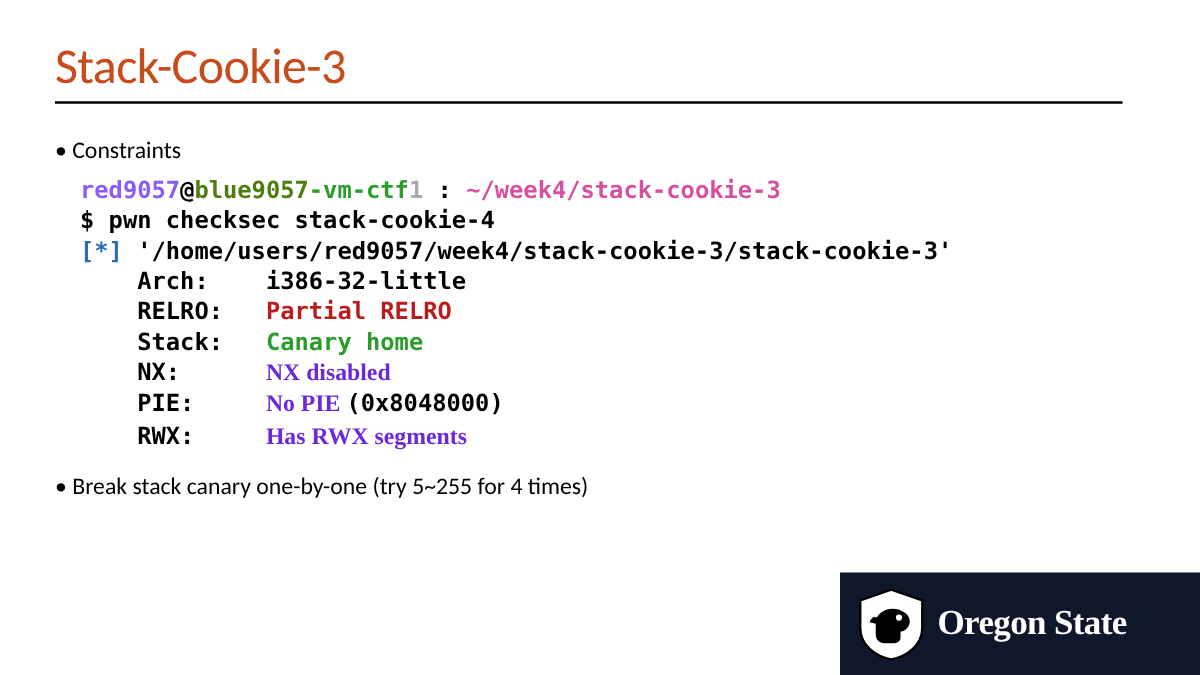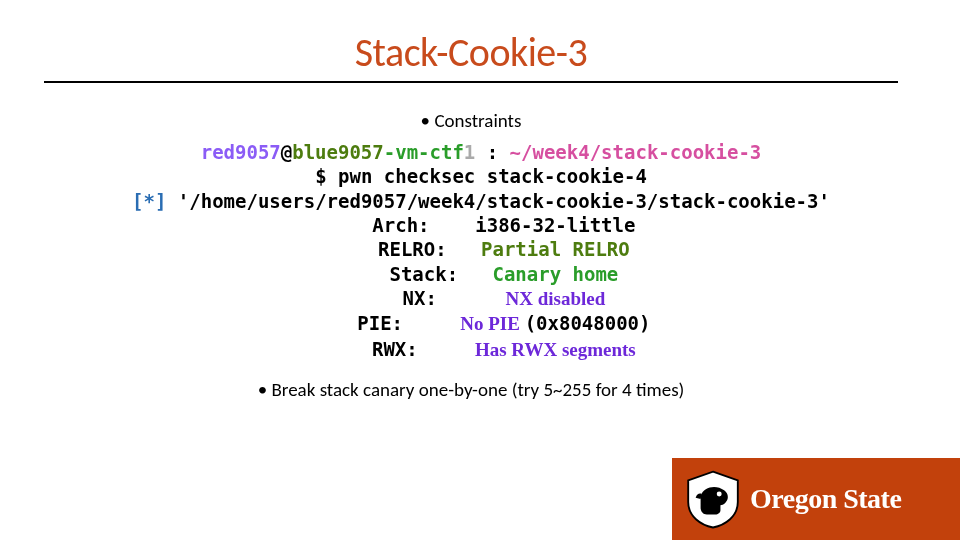--- a/index.html
+++ b/index.html
@@ -8,21 +8,20 @@
     width: 960px;
     height: 540px;
     background: #fff;
     font-family: Calibri, Arial, sans-serif;
     position: relative;
     overflow: hidden;
   }
   .slide {
     box-sizing: border-box;
     padding: 28px 62px 0 44px;
-    text-align: center;
   }
   .title {
     font-size: 40px;
     color: #c84b1c;
     font-weight: 400;
     margin: 0 0 4px 0;
     letter-spacing: -0.5px;
   }
   .hr {
     border: none;
@@ -52,29 +51,29 @@
     line-height: 1.28;
     white-space: pre;
   }
   .term .plain  { color: #000; }
   .term .user   { color: #8b5cf6; }        
   .term .host   { color: #2a9d2a; }     
   .term .hostb  { color: #4d7c0f; }     
   .term .white  { color: #aaa; }
   .term .path   { color: #d64fa0; }     
   .term .info   { color: #2a6db3; }     
-  .term .partial{ color: #4d7c0f; }
+  .term .partial{ color: #b91c1c; }
   .term .green  { color: #2a9d2a; }
   .term .red    { color: #6d28d9; font-family: Liberation Serif, serif; }
 
   .logo {
     position: absolute;
     right: 0;
     bottom: 0;
-    background: #c2410c;
+    background: #0f172a;
     color: #fff;
     width: 288px;
     height: 82px;
     display: flex;
     align-items: center;
     box-sizing: border-box;
     padding-left: 10px;
   }
   .logo svg { flex: 0 0 auto; margin-right: 6px; }
   .logo .txt { line-height: 1.05; font-family: Georgia, "Times New Roman", serif; }

